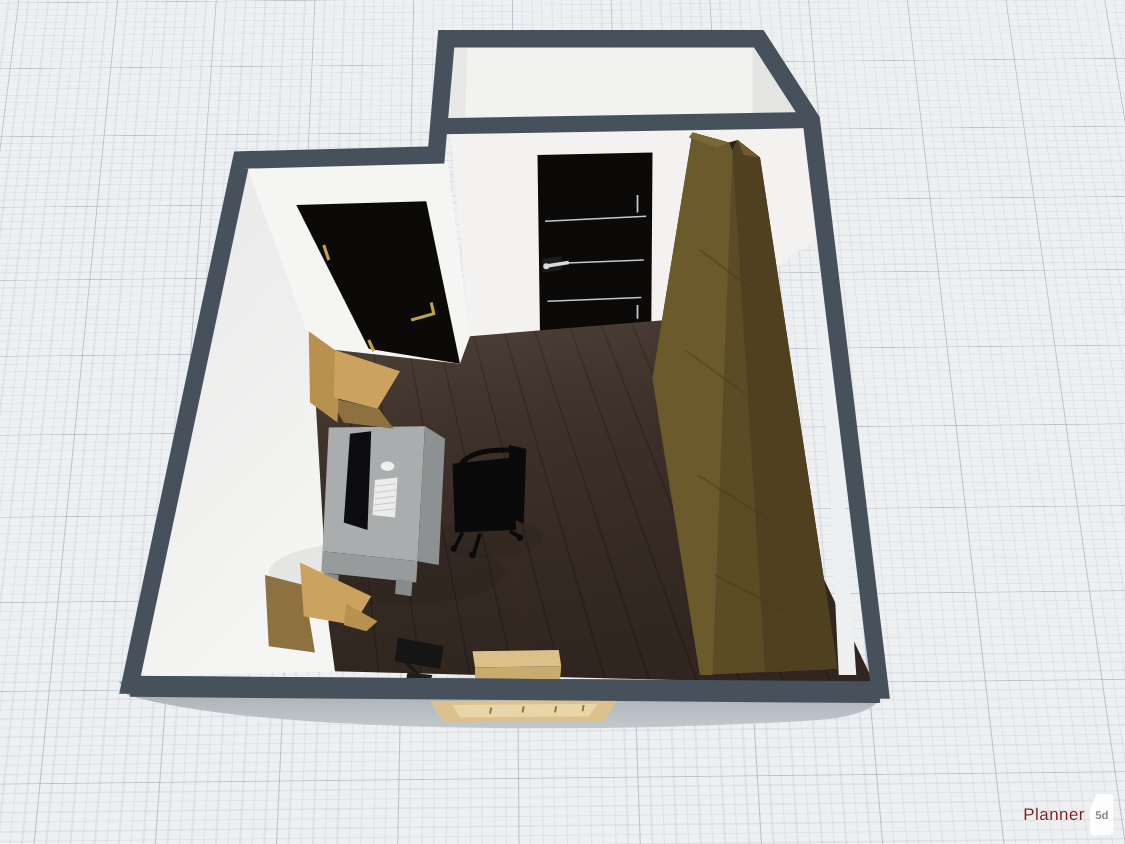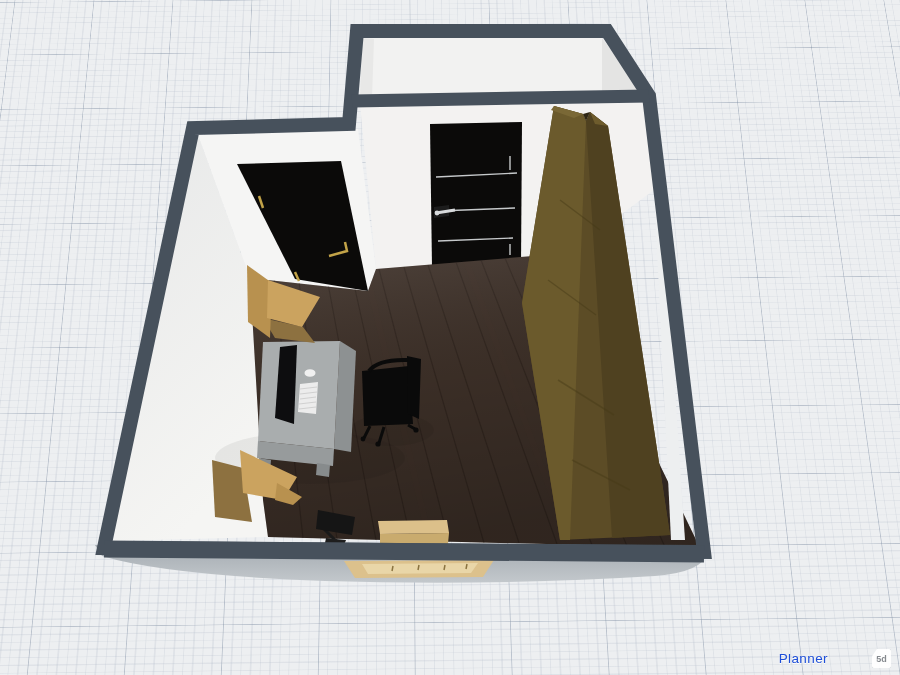--- a/index.html
+++ b/index.html
@@ -11,26 +11,26 @@
       repeating-linear-gradient(90deg, rgba(125,140,160,.38) 0 1px, transparent 1px 115px),
       repeating-linear-gradient(0deg,  rgba(125,140,160,.38) 0 1px, transparent 1px 115px),
       repeating-linear-gradient(90deg, rgba(150,163,182,.16) 0 1px, transparent 1px 11.5px),
       repeating-linear-gradient(0deg,  rgba(150,163,182,.16) 0 1px, transparent 1px 11.5px);
     transform-origin:50% 100%;
     transform:perspective(1400px) rotateX(18deg) rotateZ(-0.8deg);}
   .scene{position:absolute;inset:0;}
   
   .watermark{position:absolute;right:9px;bottom:7px;display:flex;align-items:center;gap:4px;
     user-select:none;}
-  .wm-text{font-size:13.5px;letter-spacing:.4px;color:#1d4ed8;
+  .wm-text{font-size:13.5px;letter-spacing:.4px;color:#7f1d1d;
     text-shadow:0 1px 0 rgba(255,255,255,.9);}
-  .wm-badge{width:19px;height:19px;background:rgba(255,255,255,.92);border-radius:2px;
+  .wm-badge{width:19px;height:33px;background:rgba(255,255,255,.92);border-radius:2px;
     clip-path:polygon(0 38%,26% 0,100% 0,100% 100%,0 100%);
     display:flex;align-items:center;justify-content:center;
-    font-size:9px;font-weight:bold;color:#85898e;box-shadow:0 0 0 1px rgba(160,166,172,.5);margin-left:40px;}
+    font-size:9px;font-weight:bold;color:#85898e;box-shadow:0 0 0 1px rgba(160,166,172,.5);}
 </style>
 </head>
 <body>
 
 <div id="stage">
 
   <div class="grid-plane"></div>
 
   <svg class="scene" width="900" height="675" viewBox="0 0 900 675">
     <defs>

